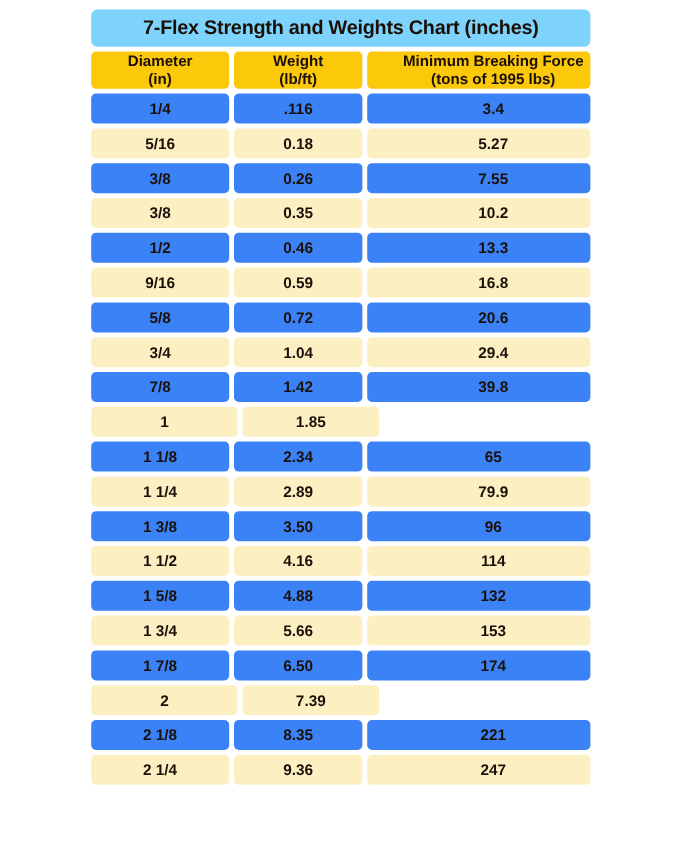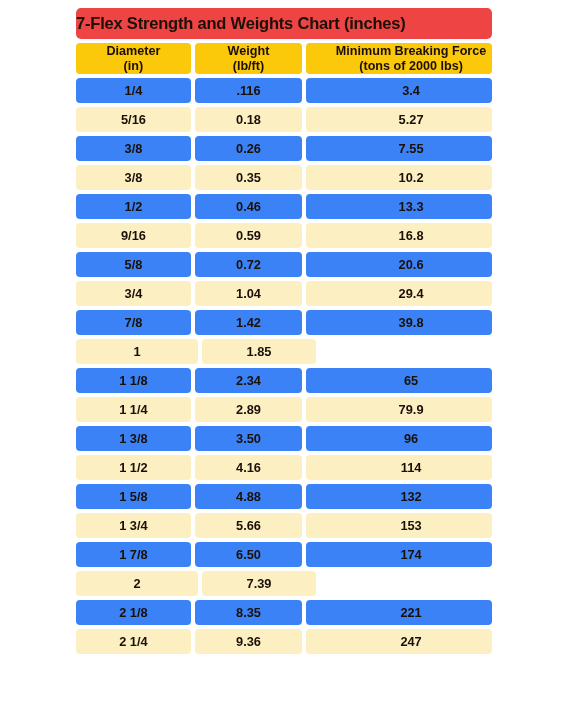--- a/index.html
+++ b/index.html
@@ -15,25 +15,25 @@
   }
 
   #table-wrap {
     position: absolute;
     left: 76px;
     top: 8px;
     width: 416px;
   }
 
   .title-bar {
-    background: #ef4444;
+    background: #7dd3fc;
     border-radius: 5px;
     height: 31px;
     line-height: 31px;
-    text-align: left;
+    text-align: center;
     font-size: 16.5px;
     font-weight: bold;
     color: #1a1008;
     letter-spacing: -0.2px;
     margin-bottom: 4px;
   }
 
   .row {
     display: flex;
     gap: 4px;
@@ -87,21 +87,21 @@
     <div class="cell c0">
       <span>Diameter</span>
       <span class="sub">(in)</span>
     </div>
     <div class="cell c1">
       <span>Weight</span>
       <span class="sub">(lb/ft)</span>
     </div>
     <div class="cell c2">
       <span>Minimum Breaking Force</span>
-      <span class="sub">(tons of 2000 lbs)</span>
+      <span class="sub">(tons of 1995 lbs)</span>
     </div>
   </div>
 
   <div id="rows-container">
       <div class="row data-row odd">
         <div class="cell c0">1/4</div>
         <div class="cell c1">.116</div>
         <div class="cell c2">3.4</div>
       </div>
       <div class="row data-row even">

